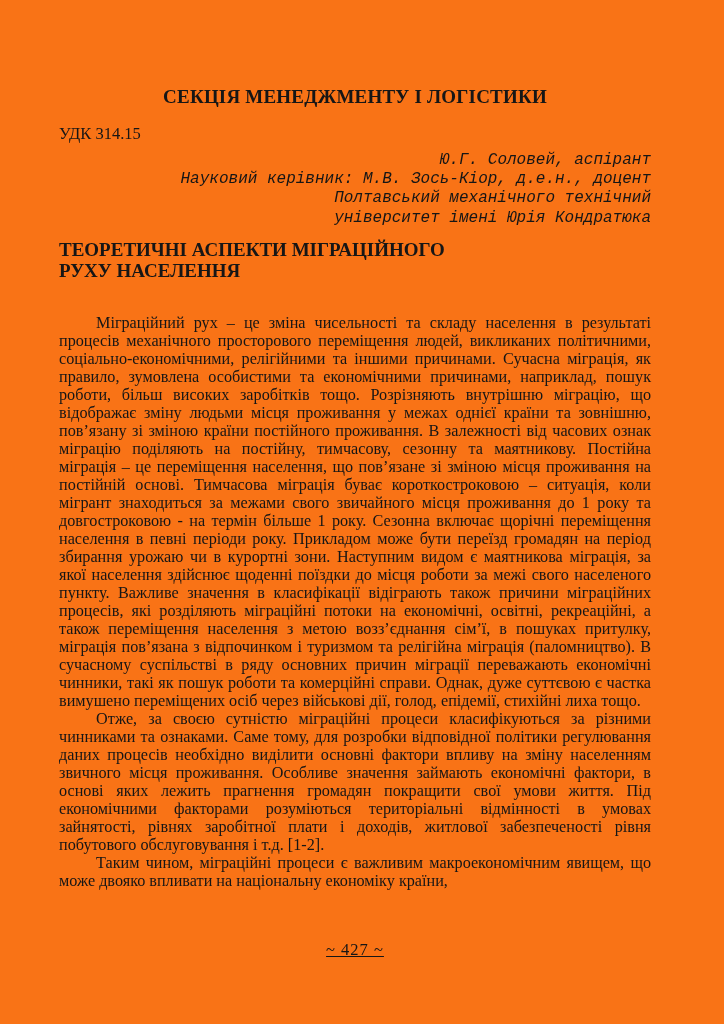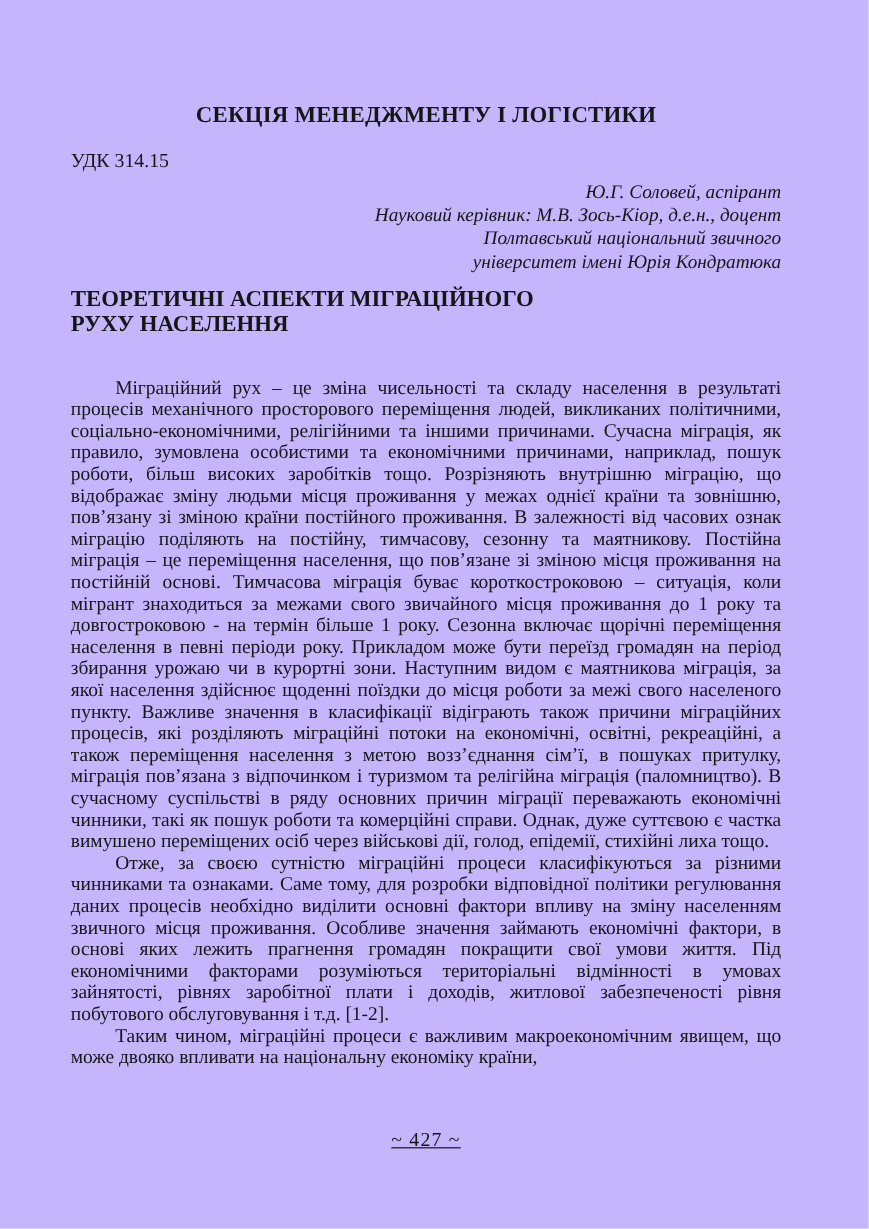--- a/index.html
+++ b/index.html
@@ -38,20 +38,21 @@
     font-size: 16.5px;
     font-weight: 400;
     text-align: left;
   }
   .byline {
     margin-top: 7px;
     font-size: 16px;
     font-style: italic;
     text-align: right;
     line-height: 19.2px;
+    font-family: Liberation Mono, monospace;
   }
   .article-title {
     margin-top: 11px;
     font-size: 19px;
     font-weight: 700;
     text-align: left;
     line-height: 21.5px;
   }
   .body-text {
     margin-top: 32px;
@@ -70,31 +71,31 @@
     top: 940px;
     text-align: center;
     font-size: 16.5px;
     letter-spacing: 1px;
     text-decoration: underline;
   }
 </style>
 </head>
 <body>
 
-<div class="page" style="background: #c4b5fd; color: rgb(22, 22, 22);">
+<div class="page" style="background: #f97316; color: rgb(22, 22, 22);">
   <div class="content">
 
     <div class="section-title">СЕКЦІЯ МЕНЕДЖМЕНТУ І ЛОГІСТИКИ</div>
 
     <div class="udc">УДК 314.15</div>
 
     <div class="byline">
       <div>Ю.Г. Соловей, аспірант</div>
       <div>Науковий керівник: М.В. Зось-Кіор,  д.е.н., доцент</div>
-      <div>Полтавський національний звичного</div>
+      <div>Полтавський механічного технічний</div>
       <div>університет імені Юрія Кондратюка</div>
     </div>
 
     <div class="article-title">
       <div>ТЕОРЕТИЧНІ АСПЕКТИ МІГРАЦІЙНОГО</div>
       <div>РУХУ НАСЕЛЕННЯ</div>
     </div>
 
     <div class="body-text">
       <p>Міграційний рух – це зміна чисельності та складу населення в результаті процесів механічного просторового переміщення людей, викликаних політичними, соціально-економічними, релігійними та іншими причинами. Сучасна міграція, як правило, зумовлена особистими та економічними причинами, наприклад, пошук роботи, більш високих заробітків тощо. Розрізняють внутрішню міграцію, що відображає зміну людьми місця проживання у межах однієї країни та зовнішню, пов’язану зі зміною країни постійного проживання. В залежності від часових ознак міграцію поділяють на постійну, тимчасову, сезонну та маятникову. Постійна міграція – це переміщення населення, що пов’язане зі зміною місця проживання на постійній основі. Тимчасова міграція буває короткостроковою – ситуація, коли мігрант знаходиться за межами свого звичайного місця проживання до 1 року та довгостроковою - на термін більше 1 року. Сезонна включає щорічні переміщення населення в певні періоди року. Прикладом може бути переїзд громадян на період збирання урожаю чи в курортні зони. Наступним видом є маятникова міграція, за якої населення здійснює щоденні поїздки до місця роботи за межі свого населеного пункту. Важливе значення в класифікації відіграють також причини міграційних процесів, які розділяють міграційні потоки на економічні, освітні, рекреаційні, а також переміщення населення з метою возз’єднання сім’ї, в пошуках притулку, міграція пов’язана з відпочинком і туризмом та релігійна міграція (паломництво). В сучасному суспільстві в ряду основних причин міграції переважають економічні чинники, такі як пошук роботи та комерційні справи. Однак, дуже суттєвою є частка вимушено переміщених осіб через військові дії, голод, епідемії, стихійні лиха тощо.</p>

